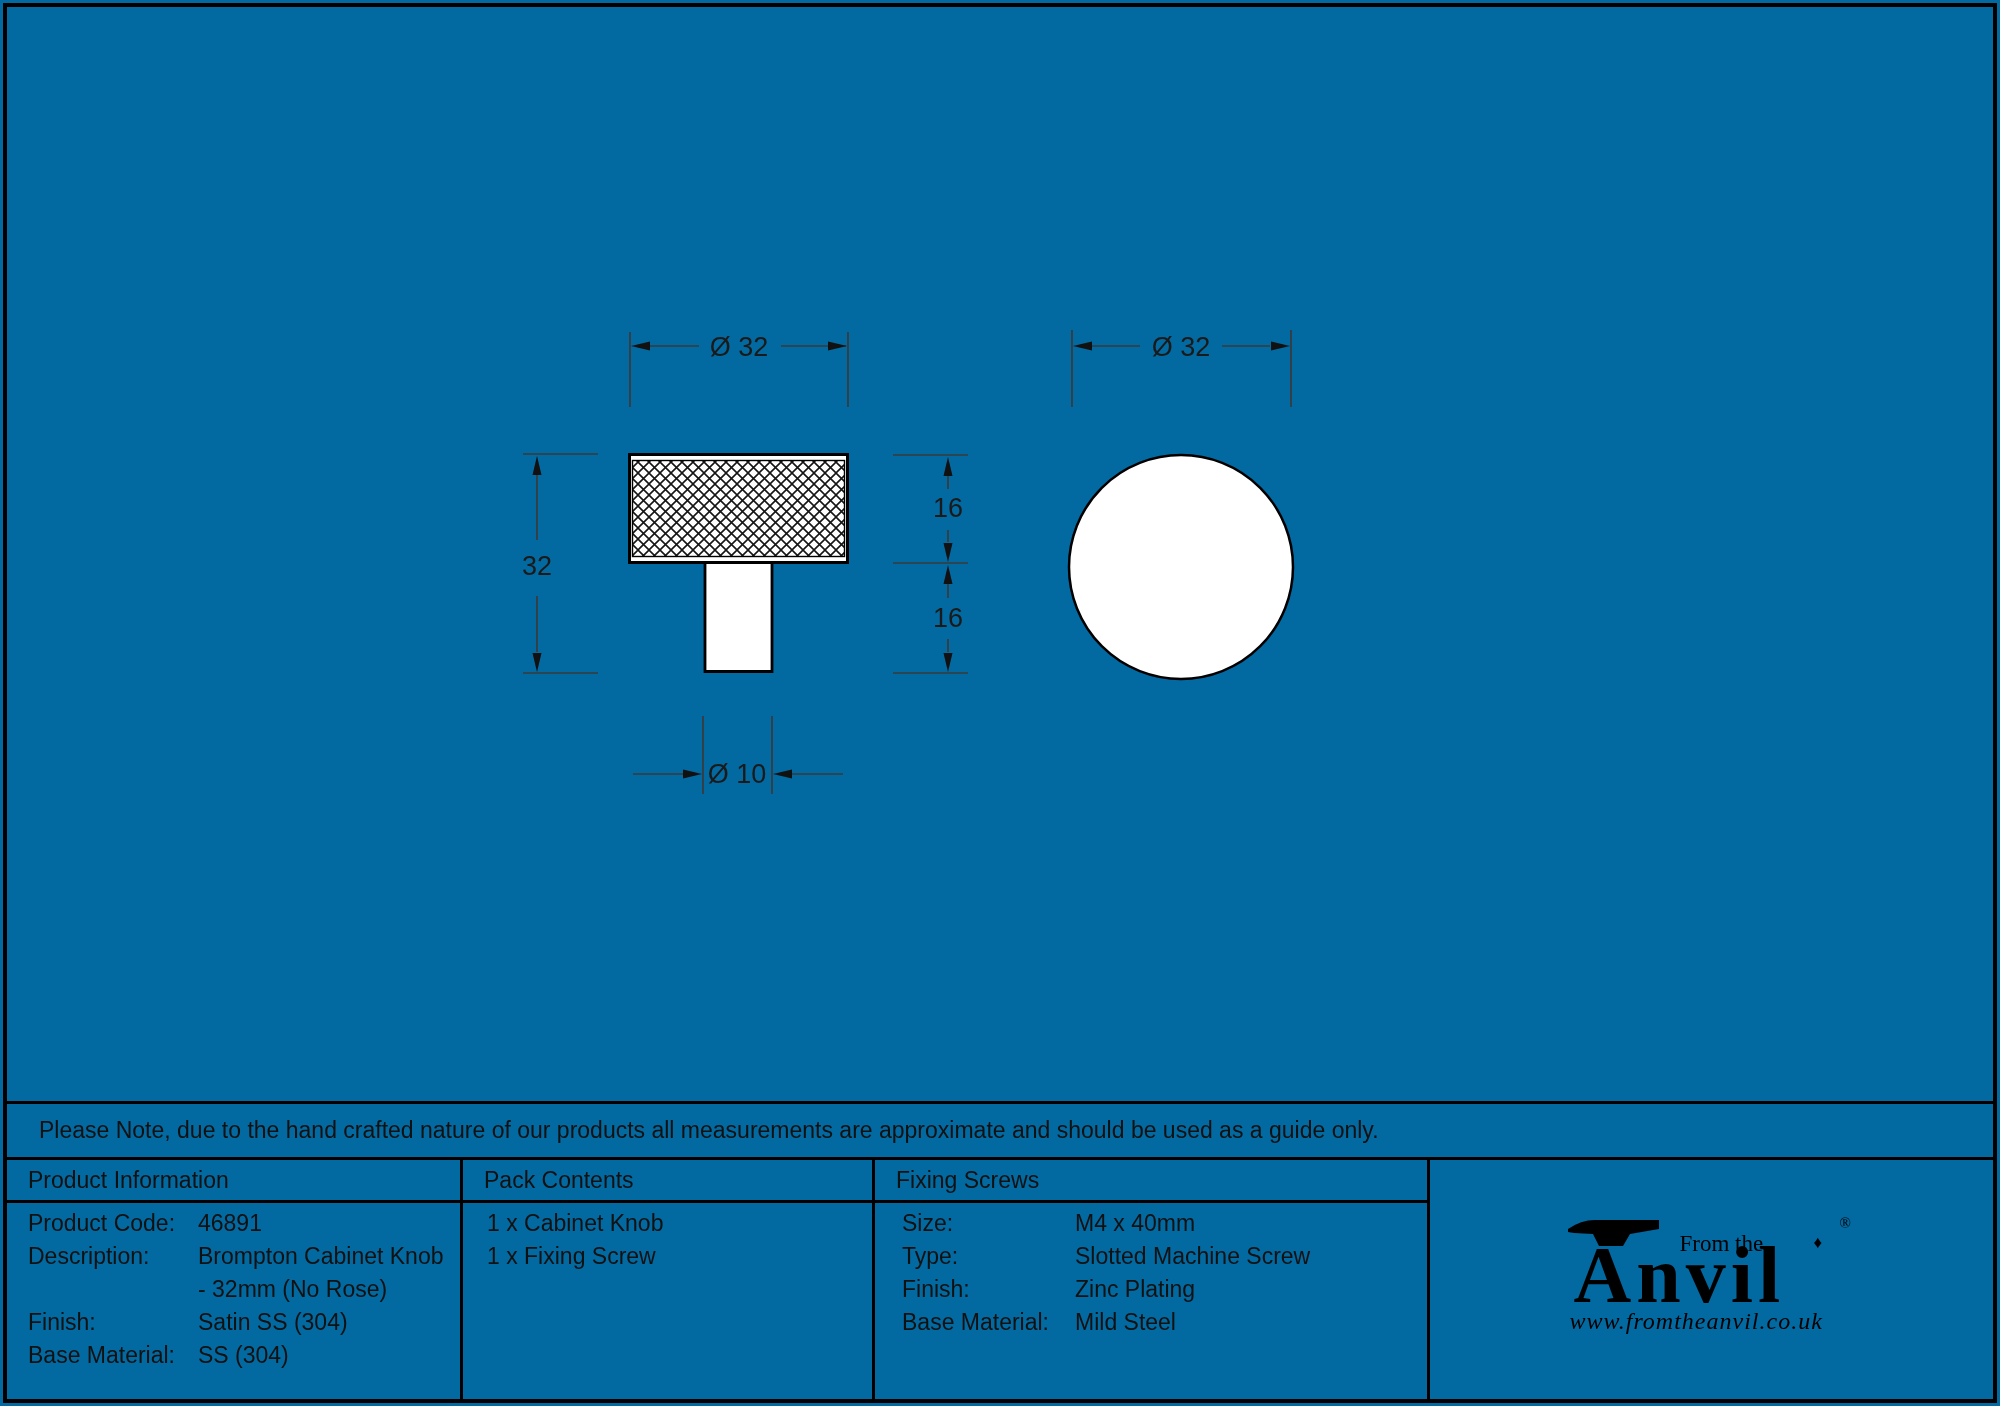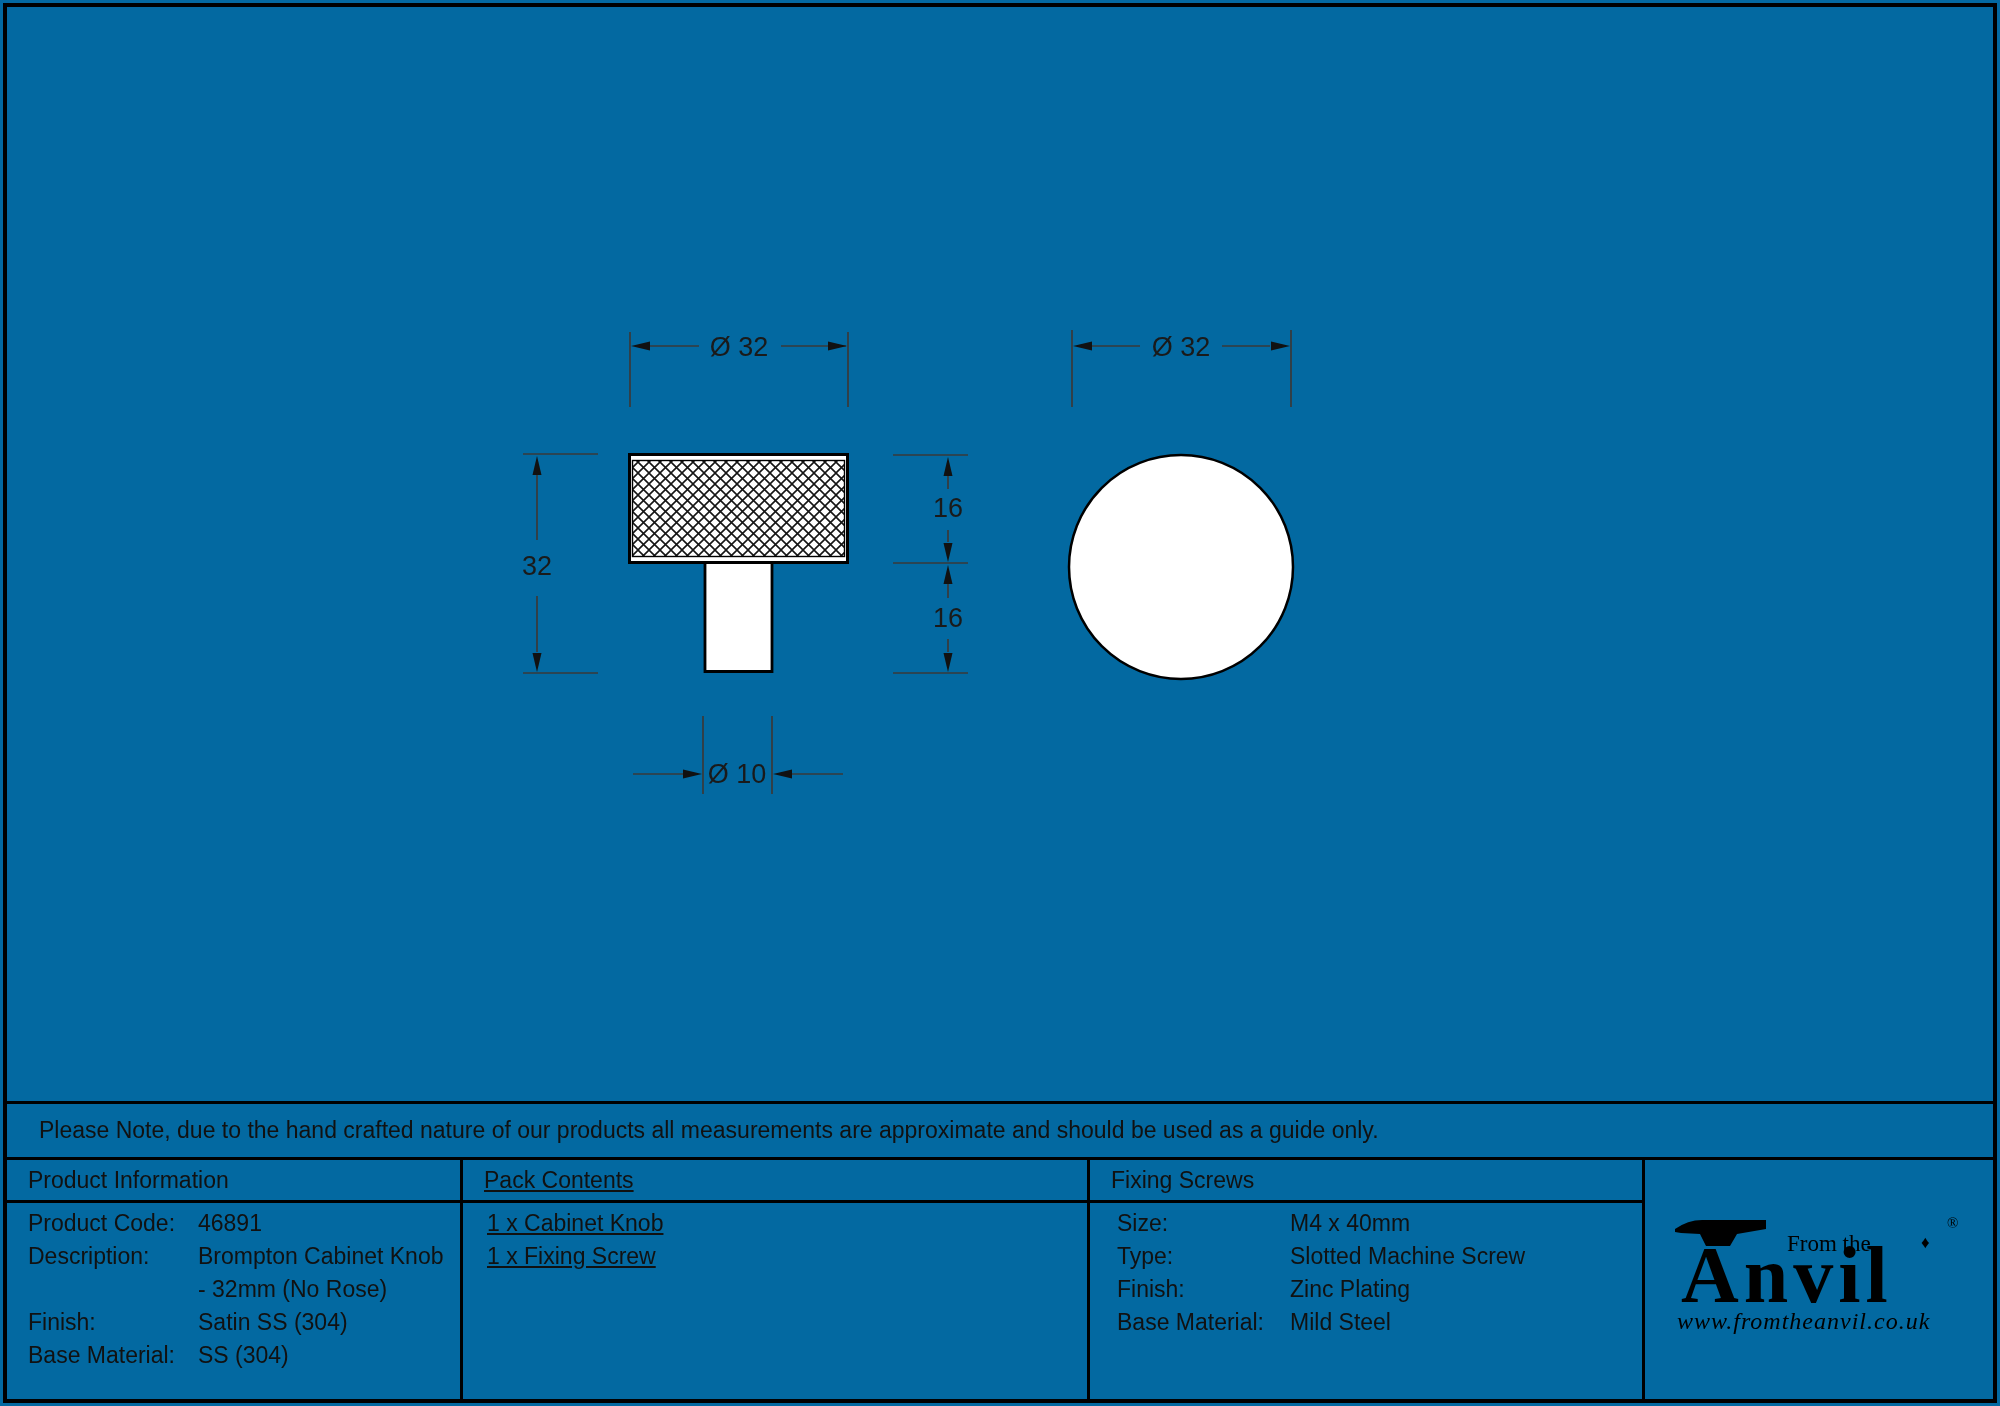--- a/index.html
+++ b/index.html
@@ -15,21 +15,21 @@
     position:absolute;left:7px;right:7px;top:1101px;height:59px;box-sizing:border-box;
     border-top:3px solid #000;border-bottom:3px solid #000;
     display:flex;align-items:center;padding-left:32px;font-size:23px;
   }
 
   
   .info-table{position:absolute;left:7px;right:7px;top:1160px;bottom:7px;display:flex;}
   .col{box-sizing:border-box;}
   .col.bordered{border-right:3px solid #000;}
   .col1{width:456px;}
-  .col2{width:627px;text-decoration:underline;}
+  .col2{width:412px;}
   .col3{width:555px;}
   .col4{flex:1;display:flex;align-items:center;justify-content:center;}
   .col-header{
     height:43px;box-sizing:border-box;border-bottom:3px solid #000;
     display:flex;align-items:center;padding-left:21px;font-size:23px;
   }
   .col-body{padding:4px 8px 0 21px;font-size:23px;line-height:33px;}
   .col2 .col-body{padding-left:24px;}
   .col3 .col-body{padding-left:27px;}
   .def-row{display:flex;align-items:flex-start;}

